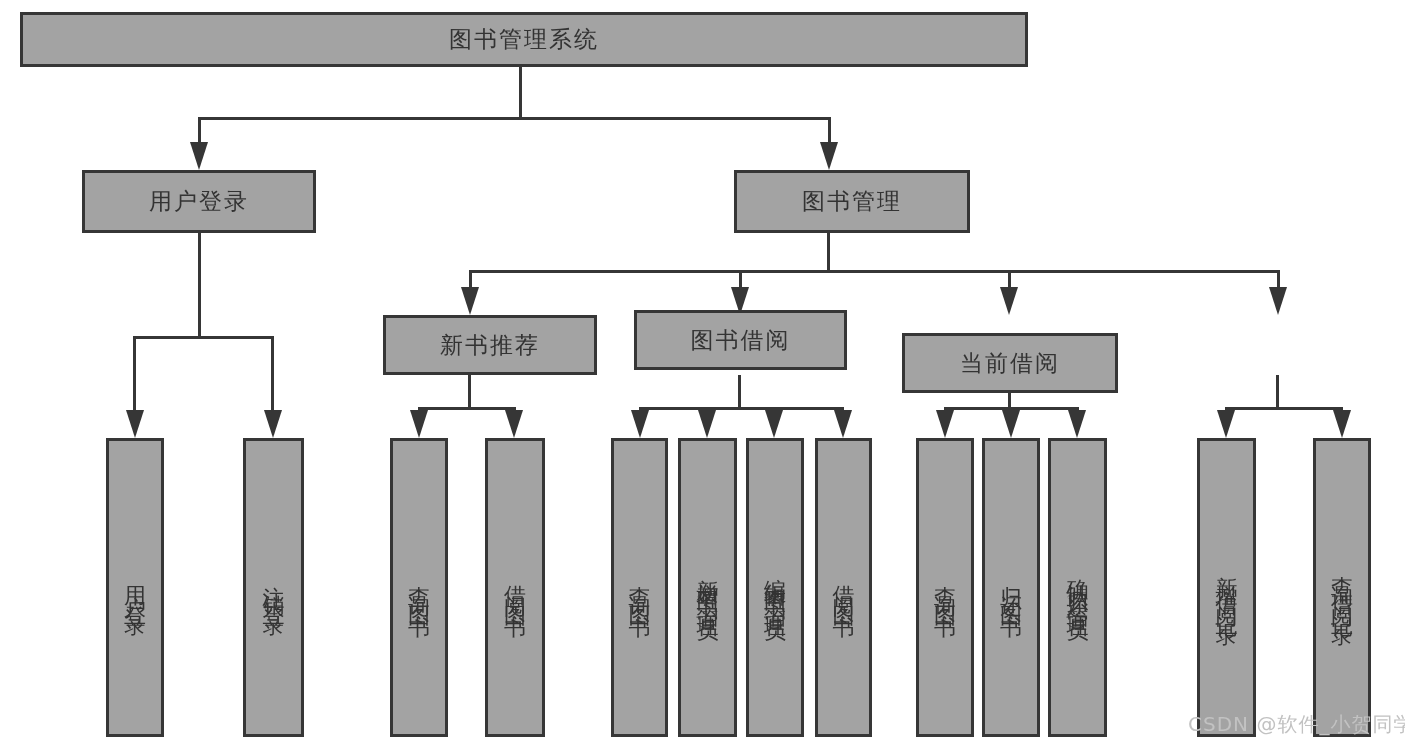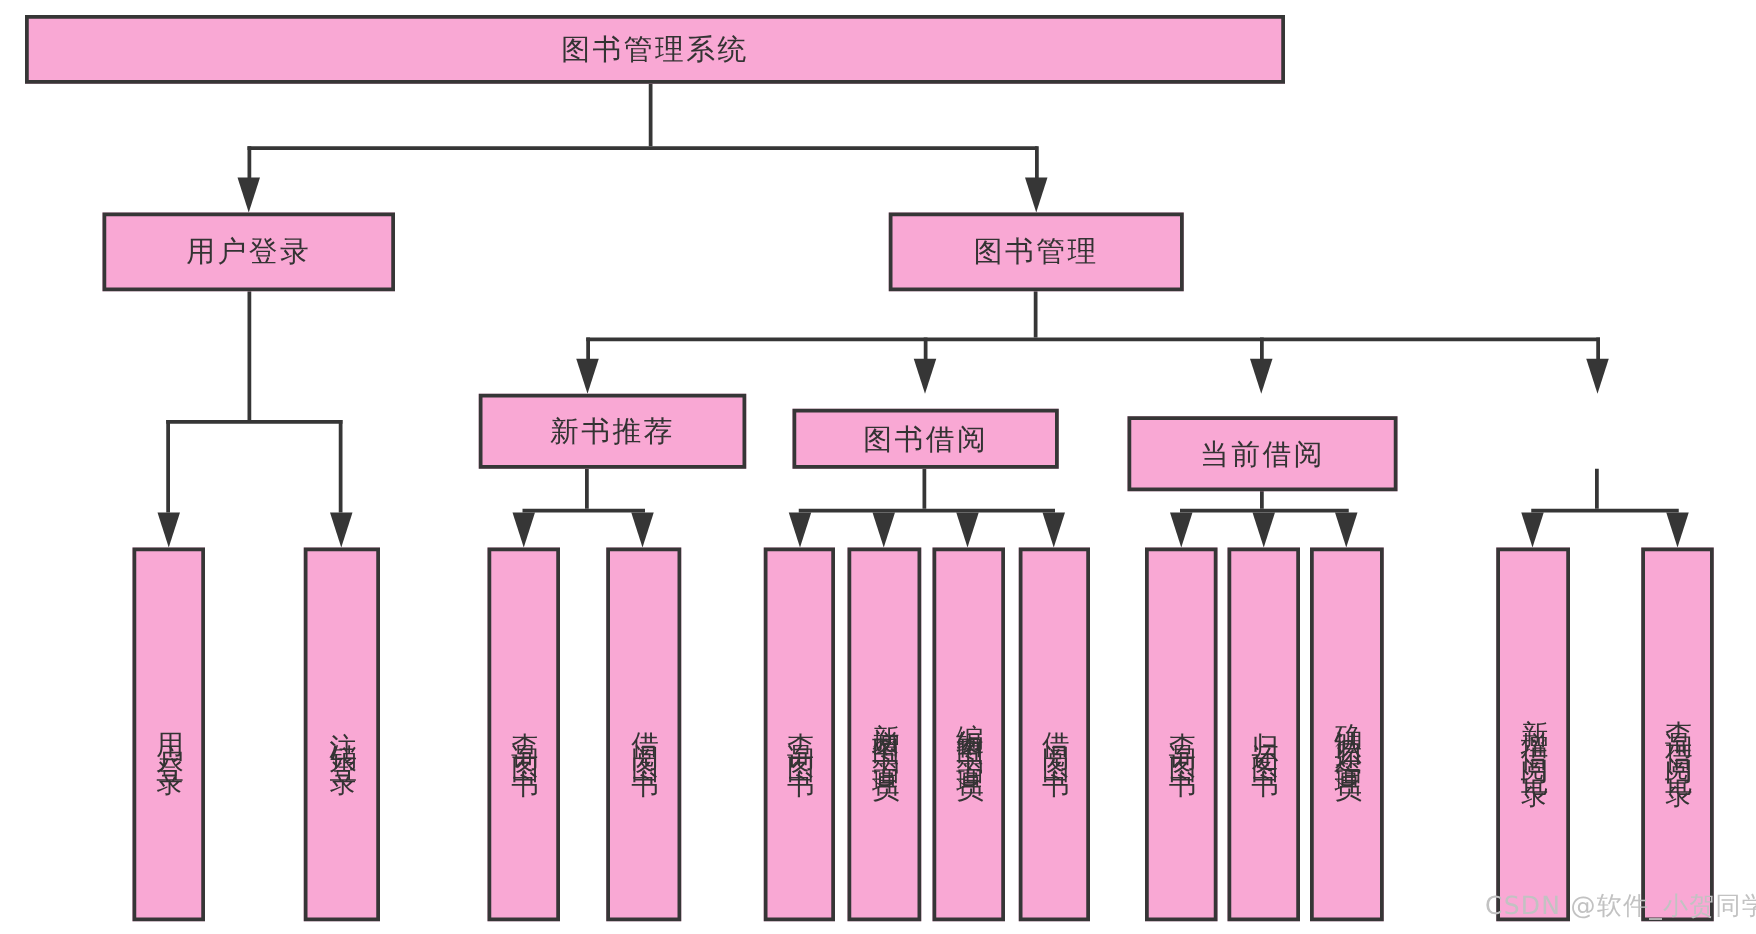--- a/index.html
+++ b/index.html
@@ -2,21 +2,21 @@
 <html><head>
 <meta charset="utf-8">
 <style>
   html,body{margin:0;padding:0;background:#ffffff;}
   .canvas{
     position:relative;width:1405px;height:747px;background:#ffffff;
     font-family:"DejaVu Sans","Liberation Sans",sans-serif;color:#333333;
     overflow:hidden;
   }
   .node{
-    position:absolute;background:#f9a8d4;border:3px solid #363636;
+    position:absolute;background:#a3a3a3;border:3px solid #363636;
     box-sizing:border-box;display:flex;align-items:center;justify-content:center;
     font-size:23px;letter-spacing:2px;color:#333333;z-index:2;
   }
   .vnode{font-size:22px;}
   .vnode .vtext{
     writing-mode:vertical-rl;text-orientation:mixed;letter-spacing:10px;
     line-height:1;white-space:nowrap;
   }
   .hline{position:absolute;height:3px;background:#363636;z-index:1;}
   .vline{position:absolute;width:3px;background:#363636;z-index:1;}
@@ -42,21 +42,21 @@
   <div class="vline" style="left:519px;top:67px;height:50px;"></div>
   <div class="hline" style="left:198px;top:117px;width:632px;"></div>
   <div class="vline" style="left:198px;top:117px;height:26px;"></div>
   <div class="arrow" style="left:190px;top:142px;"></div>
   <div class="vline" style="left:828px;top:117px;height:26px;"></div>
   <div class="arrow" style="left:820px;top:142px;"></div>
 
   <div class="node" style="left:82px;top:170px;width:234px;height:63px;">
     <span>用户登录</span>
   </div>
-  <div class="node" style="left:711px;top:170px;width:236px;height:63px;">
+  <div class="node" style="left:734px;top:170px;width:236px;height:63px;">
     <span>图书管理</span>
   </div>
 
   <div class="vline" style="left:198px;top:233px;height:103px;"></div>
   <div class="hline" style="left:133px;top:336px;width:141px;"></div>
   <div class="vline" style="left:133px;top:336px;height:74px;"></div>
   <div class="arrow" style="left:126px;top:410px;"></div>
   <div class="vline" style="left:271px;top:336px;height:74px;"></div>
   <div class="arrow" style="left:264px;top:410px;"></div>
 
@@ -67,21 +67,21 @@
   <div class="vline" style="left:739px;top:270px;height:18px;"></div>
   <div class="arrow" style="left:731px;top:287px;"></div>
   <div class="vline" style="left:1008px;top:270px;height:18px;"></div>
   <div class="arrow" style="left:1000px;top:287px;"></div>
   <div class="vline" style="left:1277px;top:270px;height:18px;"></div>
   <div class="arrow" style="left:1269px;top:287px;"></div>
 
   <div class="node" style="left:363px;top:315px;width:214px;height:60px;margin-left:20px;">
     <span>新书推荐</span>
   </div>
-  <div class="node" style="left:634px;top:327px;width:213px;height:48px;">
+  <div class="node" style="left:634px;top:310px;width:213px;height:60px;">
     <span>图书借阅</span>
   </div>
   <div class="node" style="left:902px;top:315px;width:216px;height:60px;margin-top:18px;">
     <span>当前借阅</span>
   </div>
 
   <div class="vline" style="left:468px;top:375px;height:32px;"></div>
   <div class="hline" style="left:418px;top:407px;width:98px;"></div>
   <div class="arrow" style="left:410px;top:410px;"></div>
   <div class="arrow" style="left:505px;top:410px;"></div>

